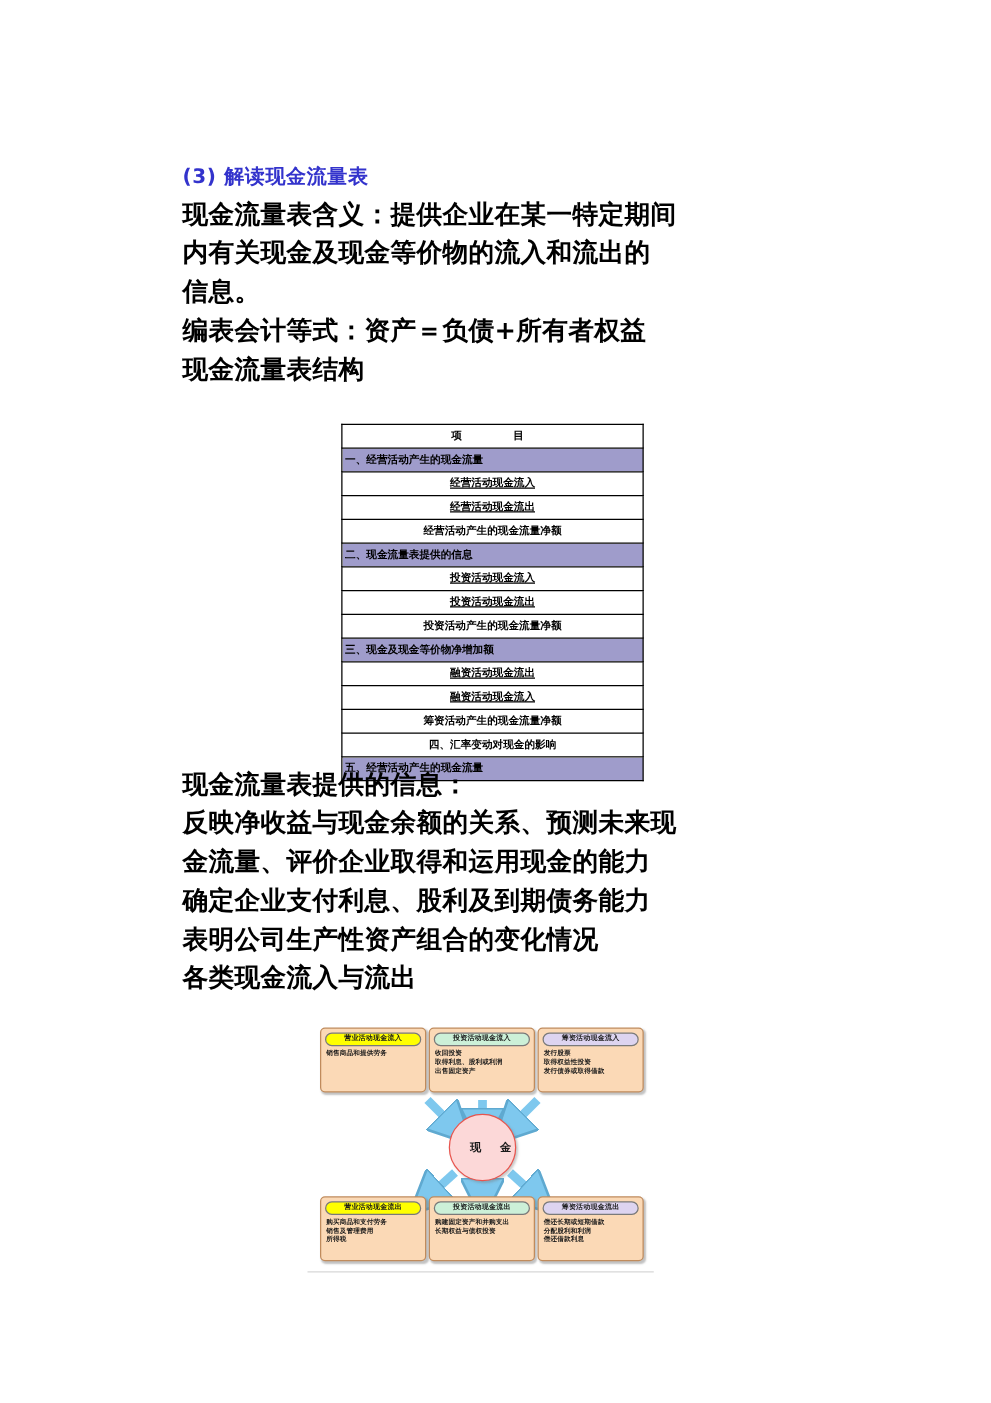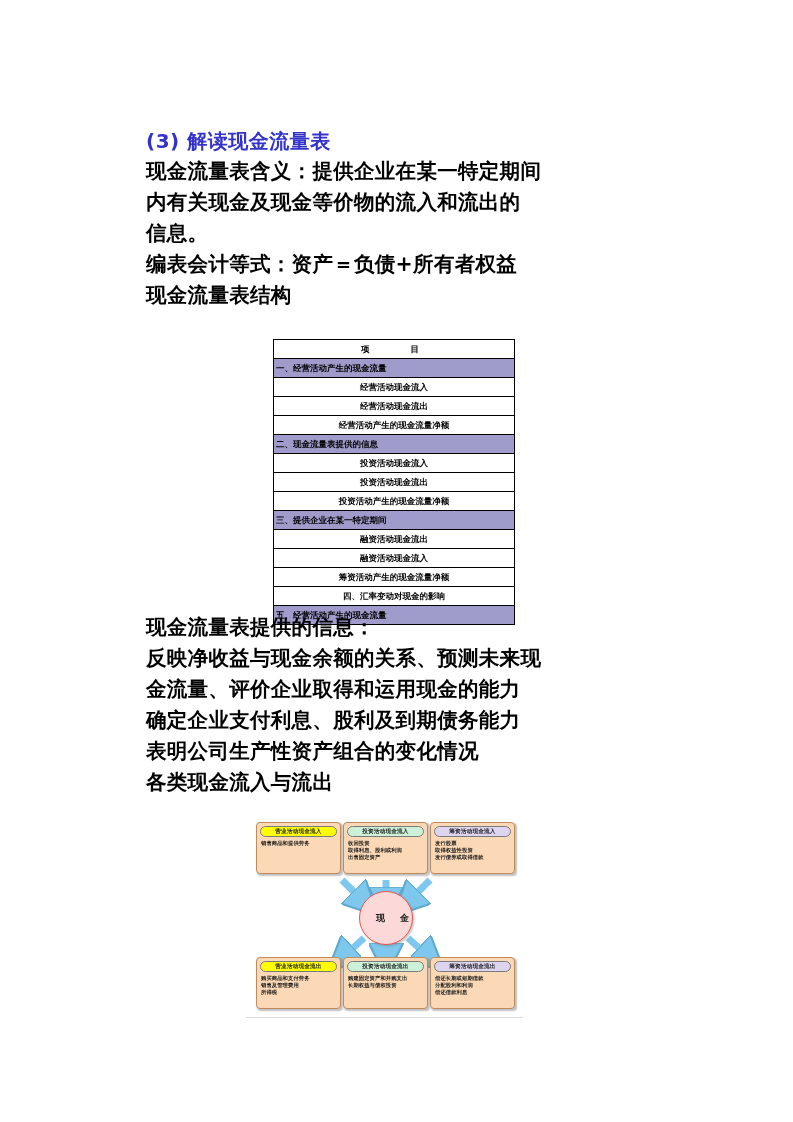--- a/index.html
+++ b/index.html
@@ -24,21 +24,21 @@
   
   .content {
     position: absolute;
     left: 146px;
     top: 126px;
     width: 520px;
   }
 
   .heading {
     color: #3333cc;
-    font-size: 20px;
+    font-size: 16px;
     font-weight: bold;
     line-height: 30px;
     letter-spacing: 0.5px;
     white-space: nowrap;
   }
 
   .body-line {
     color: #000000;
     font-size: 20.5px;
     font-weight: bold;
@@ -79,20 +79,21 @@
     background: #ffffff;
   }
   td.shaded {
     background: #9f9ccb;
     text-align: left;
     padding-left: 2px;
   }
   td.indent {
     text-align: center;
     background: #ffffff;
+    text-decoration: underline;
   }
   td.plain {
     text-align: center;
     background: #ffffff;
   }
 
   
   .diagram {
     position: absolute;
     left: 246px;
@@ -216,21 +217,21 @@
         <tr>
             <td class="indent">投资活动现金流入</td>
           </tr>
         <tr>
             <td class="indent">投资活动现金流出</td>
           </tr>
         <tr>
             <td class="plain">投资活动产生的现金流量净额</td>
           </tr>
         <tr>
-            <td class="shaded">三、提供企业在某一特定期间</td>
+            <td class="shaded">三、现金及现金等价物净增加额</td>
           </tr>
         <tr>
             <td class="indent">融资活动现金流出</td>
           </tr>
         <tr>
             <td class="indent">融资活动现金流入</td>
           </tr>
         <tr>
             <td class="plain">筹资活动产生的现金流量净额</td>
           </tr>

